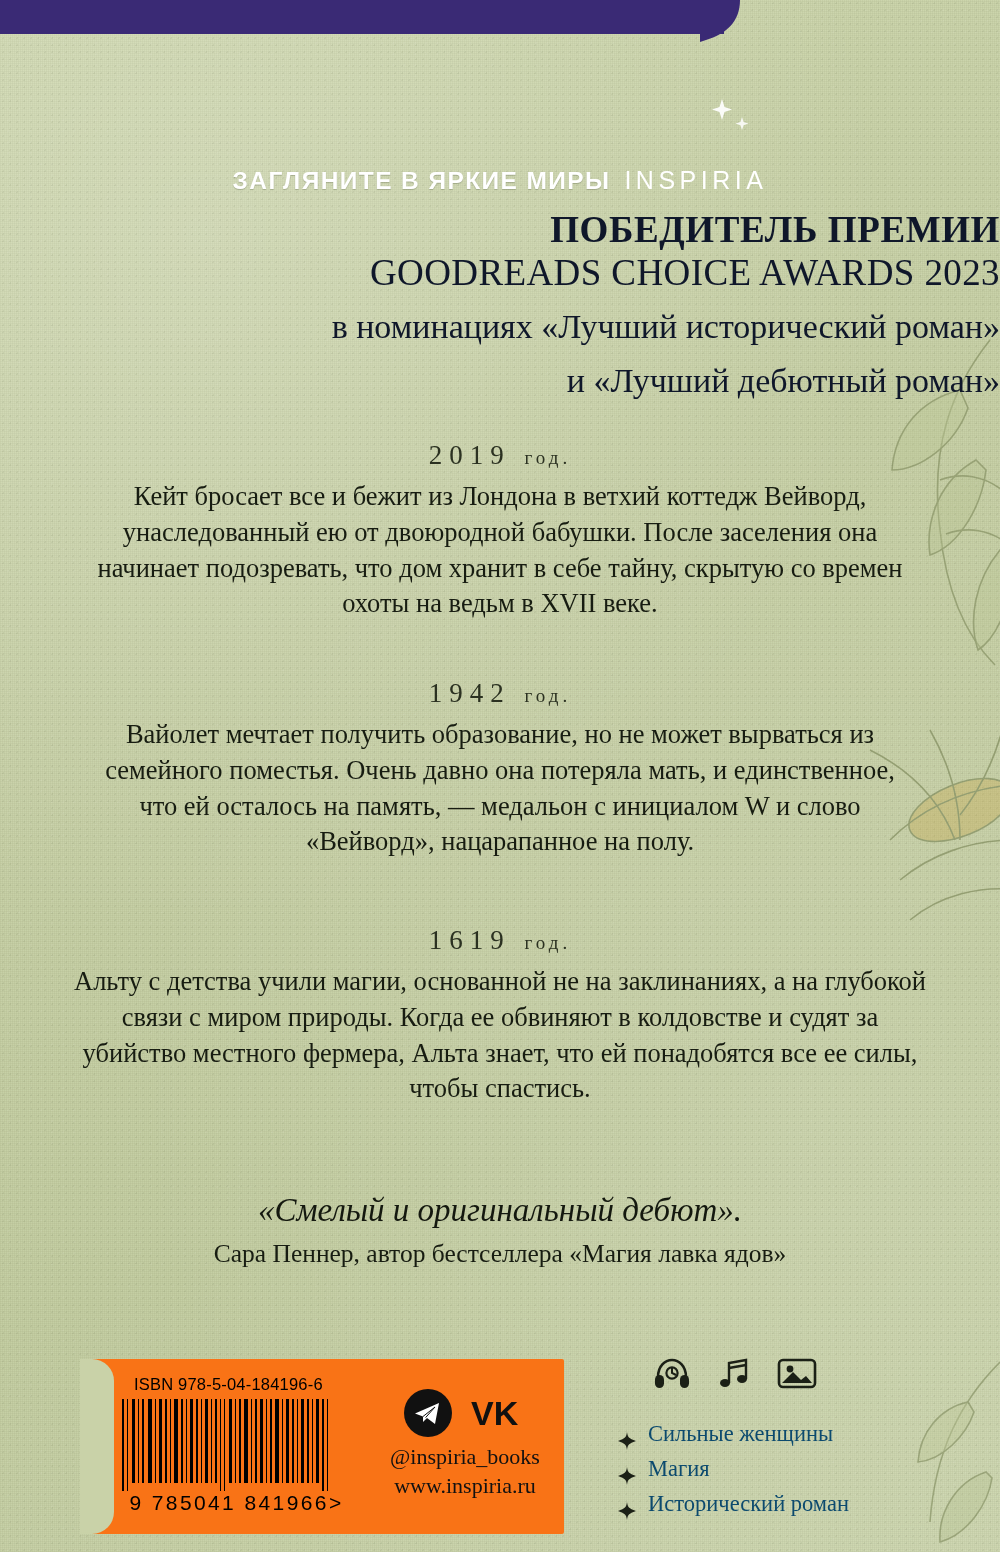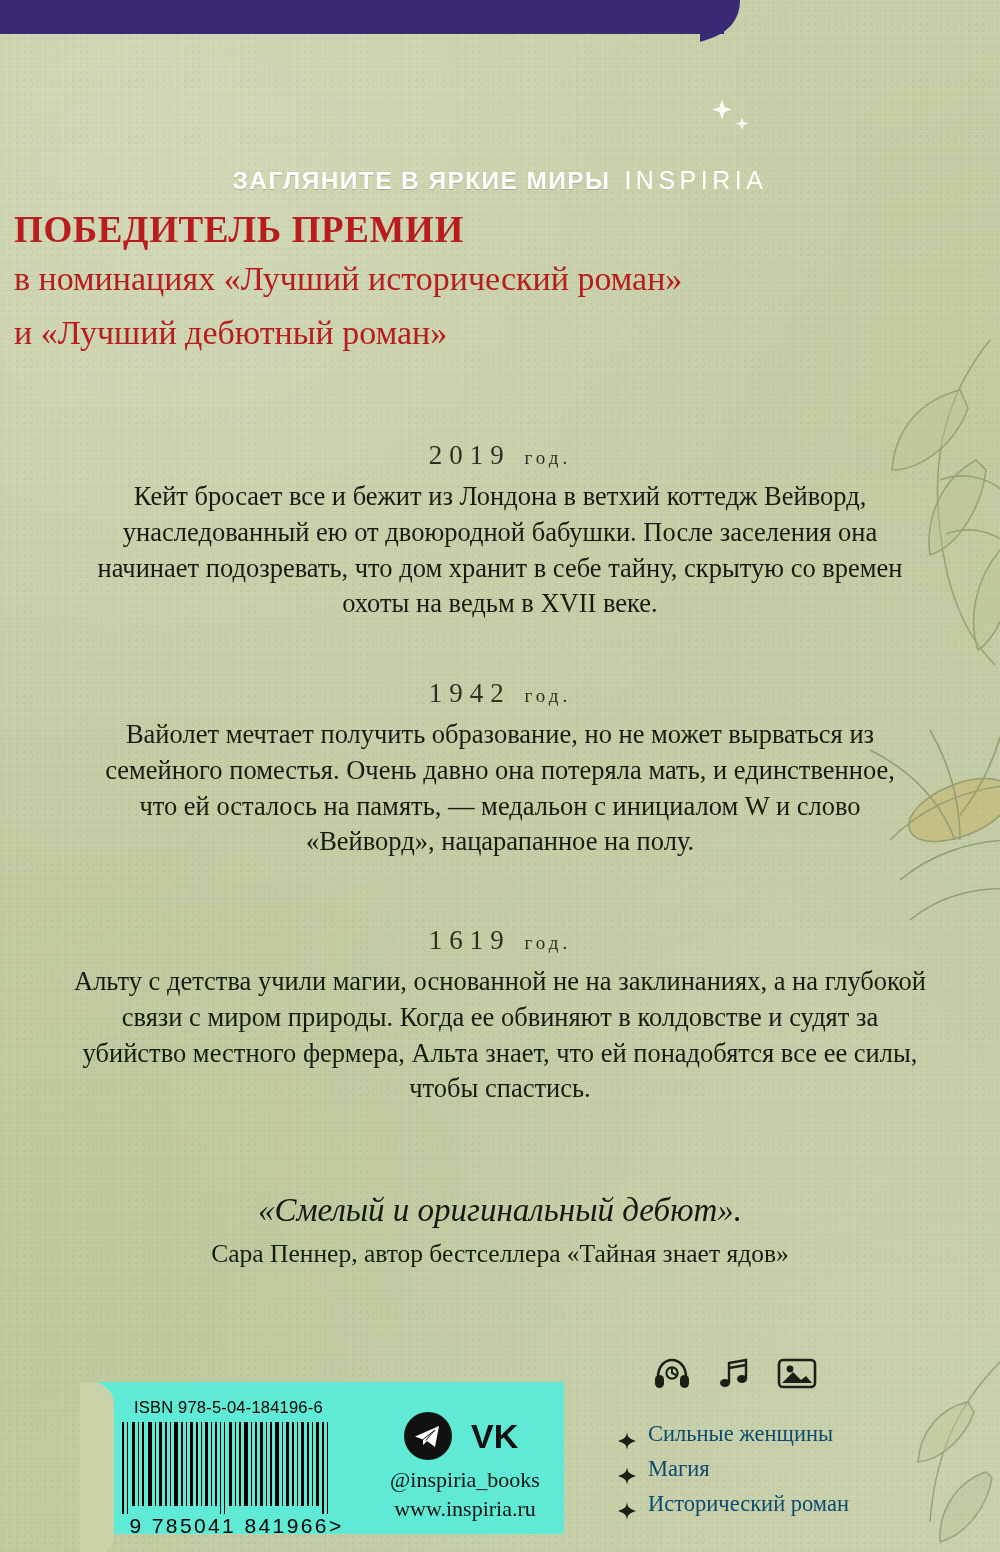--- a/index.html
+++ b/index.html
@@ -97,23 +97,22 @@
     left: 700px;
     width: 60px;
     height: 46px;
   }
 
   
   .award {
     position: absolute;
     top: 210px;
     left: 0; right: 0;
-    text-align: left;
-    color: #b91c1c;
-    margin-left: 14px;
+    text-align: right;
+    color: #0f172a;
   }
   .award .l1 {
     font-size: 37px;
     font-weight: bold;
     letter-spacing: .6px;
     line-height: 1.06;
   }
   .award .l2 {
     font-size: 37px;
     letter-spacing: .4px;
@@ -172,22 +171,22 @@
     margin-top: 6px;
     color: #171c11;
   }
 
   
   .barcode-panel {
     position: absolute;
     left: 80px;
     bottom: 18px;
     width: 484px;
-    height: 152px;
-    background: #5eead4;
+    height: 175px;
+    background: #f97316;
     border-radius: 2px;
   }
   .barcode-panel .notch {
     position: absolute;
     left: 0;
     top: 0;
     width: 34px;
     height: 175px;
     background: #c9d2a8;
     border-top-right-radius: 22px;
@@ -328,20 +327,21 @@
       <path d="M42,22 L43.6,27 L48.5,28.6 L43.6,30.2 L42,35 L40.4,30.2 L35.5,28.6 L40.4,27 Z" fill="#ffffff" opacity=".85"></path>
     </svg>
   </div>
 
   <div class="header-line">
     <span class="strap">ЗАГЛЯНИТЕ В ЯРКИЕ МИРЫ</span><span class="brand">INSPIRIA</span>
   </div>
 
   <div class="award">
     <div class="l1">ПОБЕДИТЕЛЬ ПРЕМИИ</div>
+    <div class="l2">GOODREADS CHOICE AWARDS 2023</div>
     <div class="l3">в номинациях «Лучший исторический роман»</div>
     <div class="l3">и «Лучший дебютный роман»</div>
   </div>
 
   <div class="section" id="sec-2019">
     <div class="year">
       <span>2019</span>
       <span class="suffix">год.</span>
     </div>
     <div class="body-text" style="padding:0 70px;">Кейт бросает все и бежит из Лондона в ветхий коттедж Вейворд, унаследованный ею от двоюродной бабушки. После заселения она начинает подозревать, что дом хранит в себе тайну, скрытую со времен охоты на ведьм в XVII веке.</div>
@@ -358,21 +358,21 @@
   <div class="section" id="sec-1619">
     <div class="year">
       <span>1619</span>
       <span class="suffix">год.</span>
     </div>
     <div class="body-text" style="padding:0 68px;">Альту с детства учили магии, основанной не на заклинаниях, а на глубокой связи с миром природы. Когда ее обвиняют в колдовстве и судят за убийство местного фермера, Альта знает, что ей понадобятся все ее силы, чтобы спастись.</div>
   </div>
 
   <div class="quote">
     <div class="q">«Смелый и оригинальный дебют».</div>
-    <div class="attr">Сара Пеннер, автор бестселлера «Тайная знает ядов»</div>
+    <div class="attr">Сара Пеннер, автор бестселлера «Магия лавка ядов»</div>
   </div>
 
   <div class="barcode-panel">
     <div class="notch"></div>
 
     <div class="isbn-text">ISBN 978-5-04-184196-6</div>
 
     <div class="barcode-bars">
       <svg width="230" height="92" viewBox="0 0 230 92" aria-hidden="true">
         <g fill="#000">

